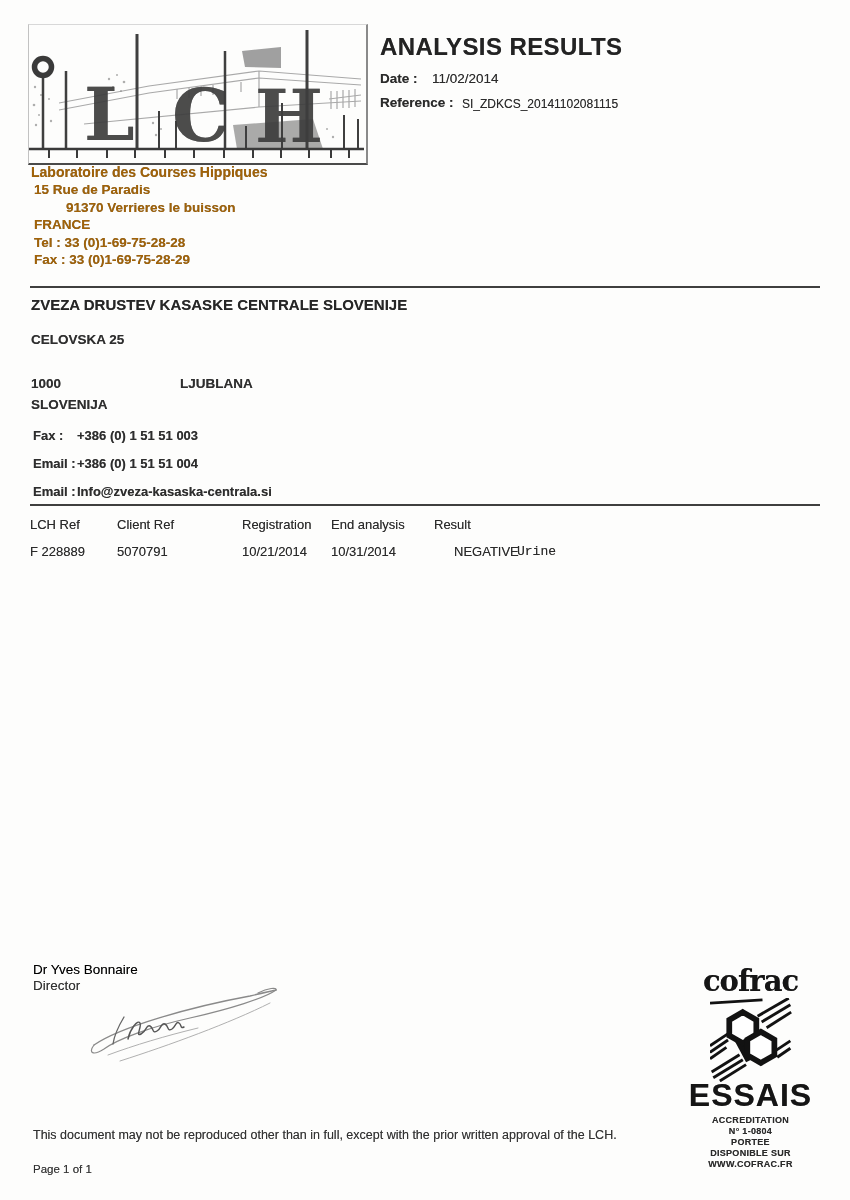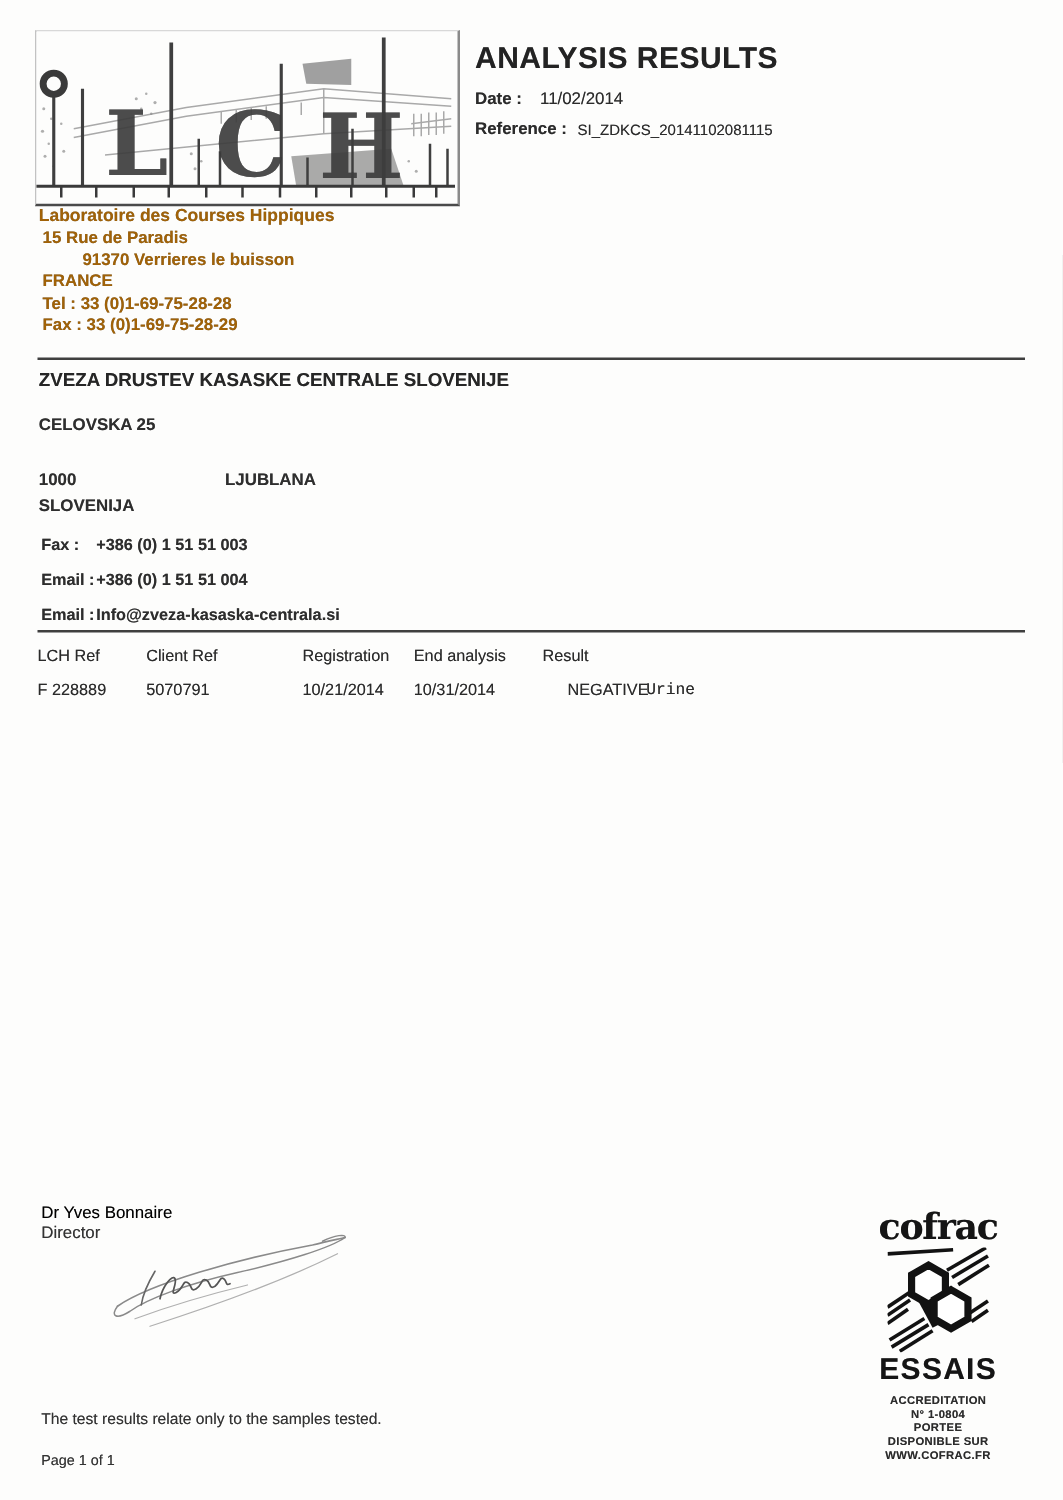--- a/index.html
+++ b/index.html
@@ -50,21 +50,21 @@
   .data-row .td{top:544px;}
   
   .sig-name{left:33px;top:962px;font-size:13.5px;color:#000000;}
   .sig-title{left:33px;top:978px;font-size:13.5px;color:#333;}
   .sig-draw{left:80px;top:983px;}
   
   .cofrac-col{left:688px;top:966px;width:125px;text-align:center;}
   .cofrac-word{font-family:"DejaVu Serif",serif;font-weight:bold;font-size:29px;
     letter-spacing:-1px;color:#151515;line-height:30px;}
   .cofrac-emblem{margin:2px auto 0 auto;display:block;}
-  .cofrac-essais{font-size:24px;font-weight:bold;letter-spacing:1px;color:#151515;line-height:27px;}
+  .cofrac-essais{font-size:32px;font-weight:bold;letter-spacing:1px;color:#151515;line-height:27px;}
   .accr{margin-top:6px;font-size:9px;line-height:11px;letter-spacing:.3px;color:#2b2b2b;font-weight:600;}
   
   .footer{left:33px;top:1127px;font-size:12.5px;line-height:16px;color:#333;}
   .pageno{left:33px;top:1163px;font-size:11.5px;color:#333;}
 </style>
 </head>
 <body>
 
 <div class="page scan">
 
@@ -244,17 +244,17 @@
     <div class="accr">
       <div>ACCREDITATION</div>
       <div>N° 1-0804</div>
       <div>PORTEE</div>
       <div>DISPONIBLE SUR</div>
       <div>WWW.COFRAC.FR</div>
     </div>
   </div>
 
   <div class="abs footer">
-    <div>The test results relate only to the samples tested.</div>
+    <div>This document may not be reproduced other than in full, except with the prior written approval of the LCH.</div>
   </div>
   <div class="abs pageno">Page 1 of 1</div>
 
 </div>
 
 </body></html>

